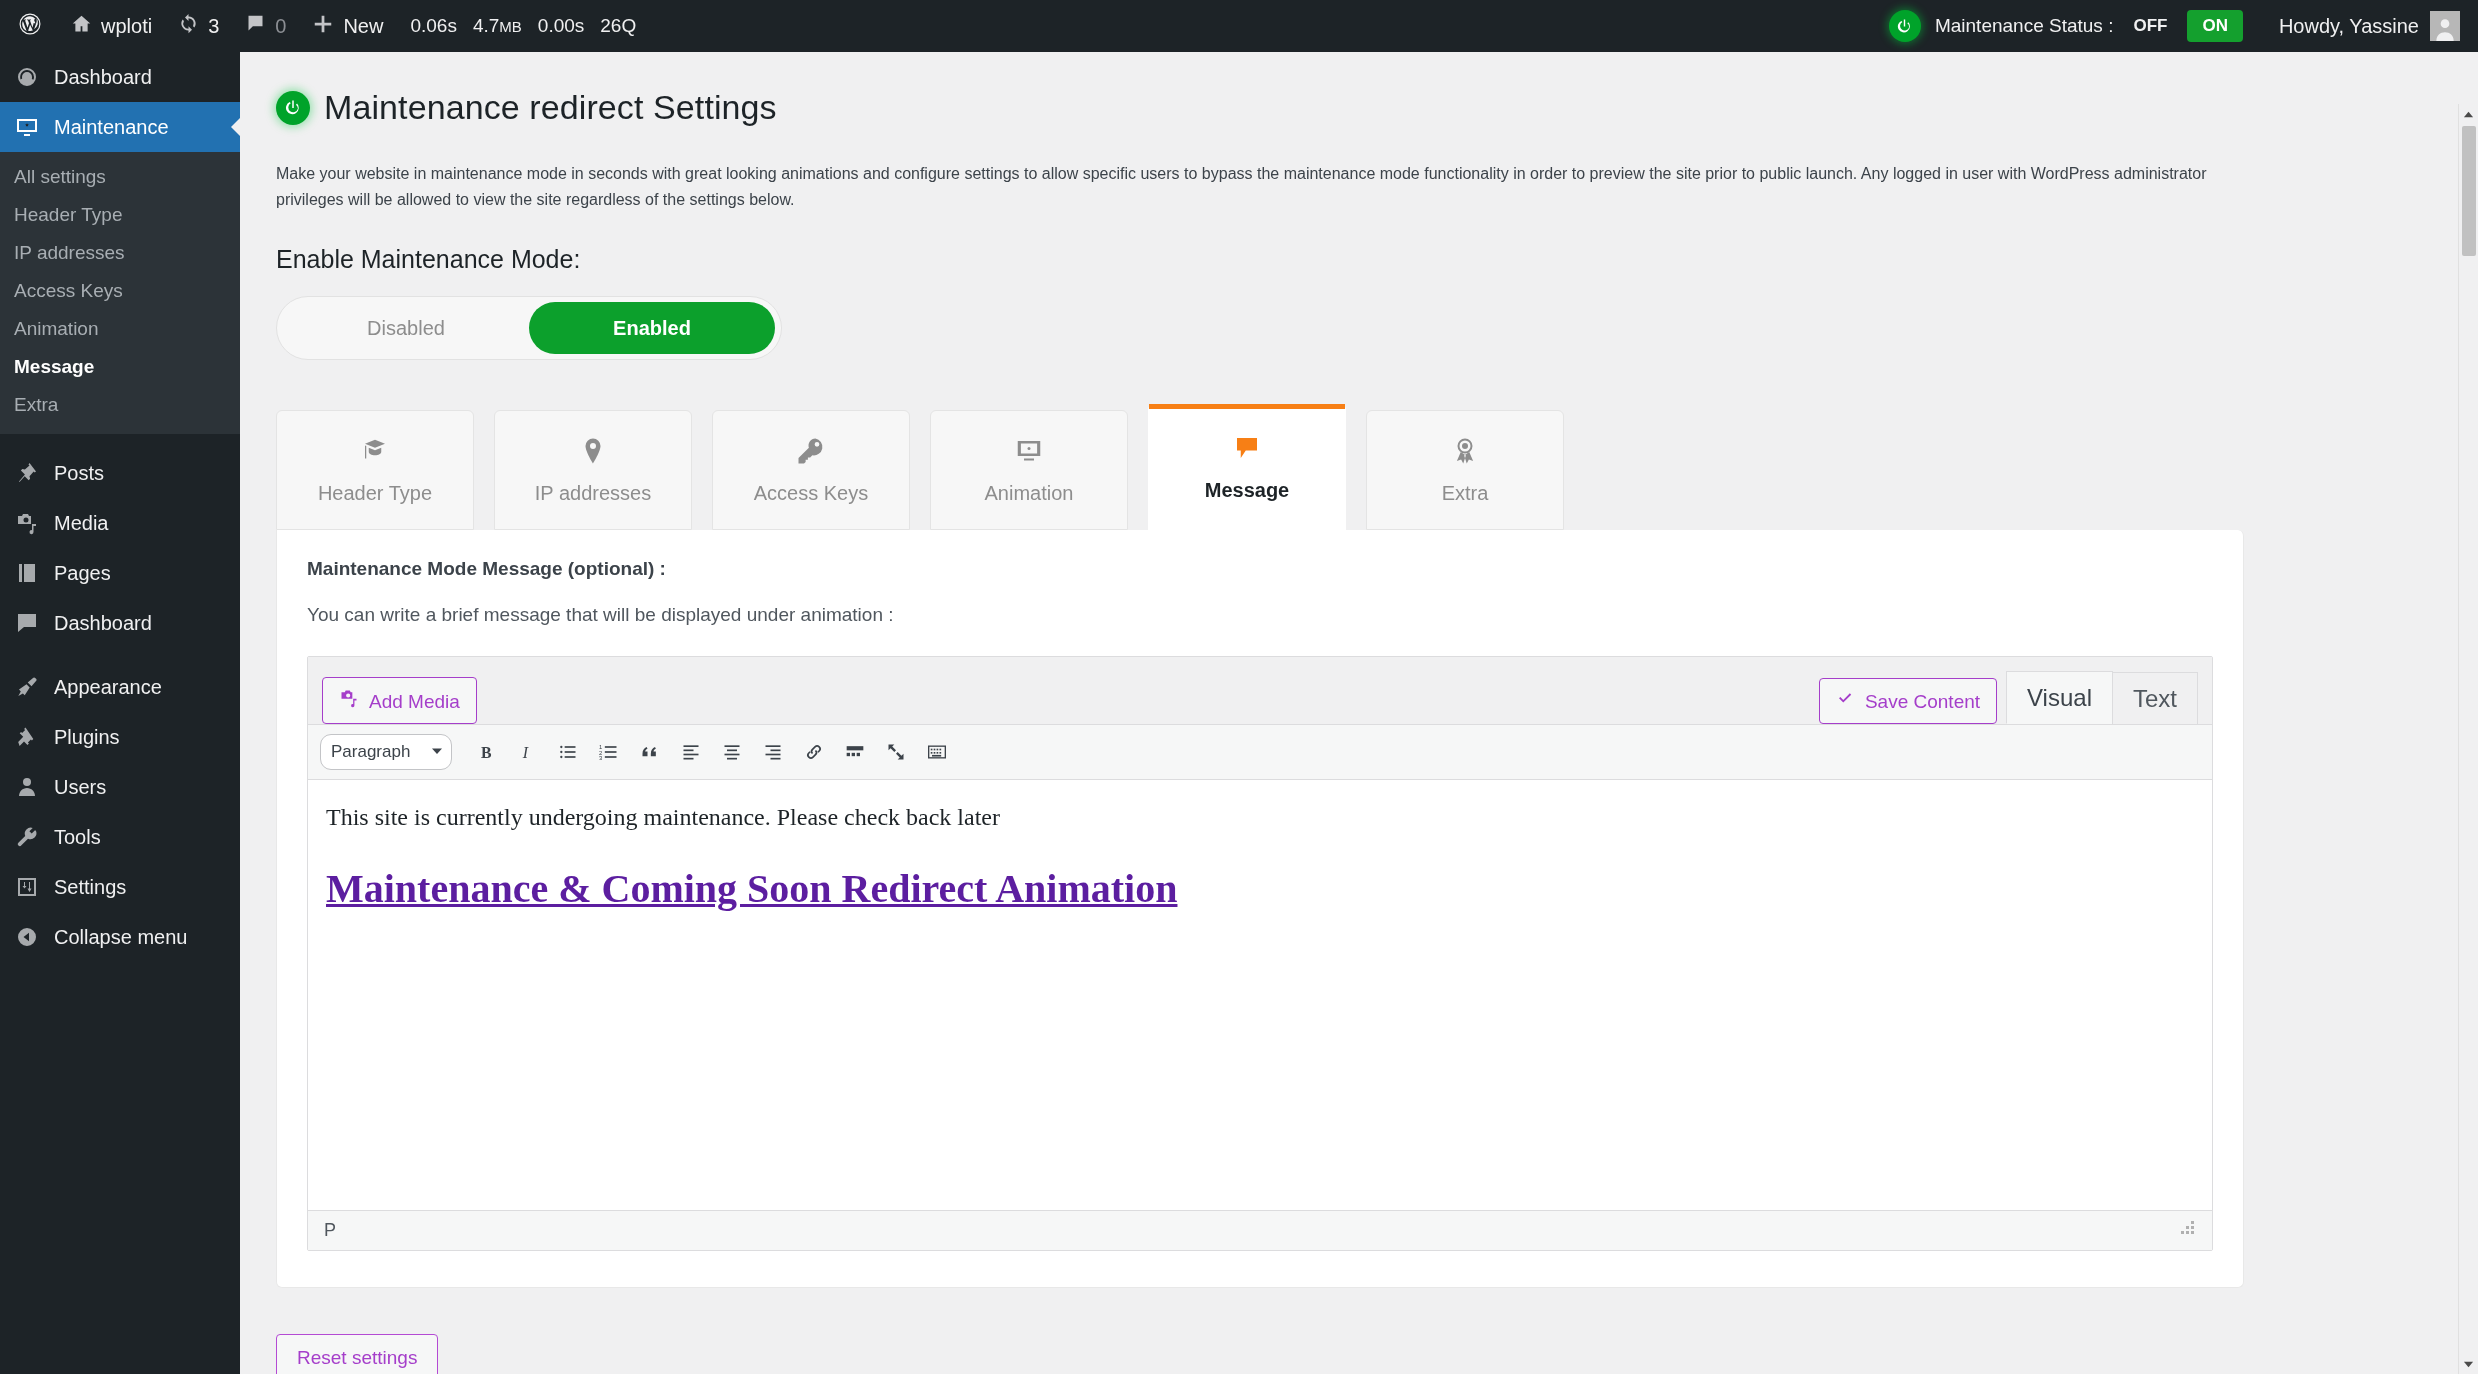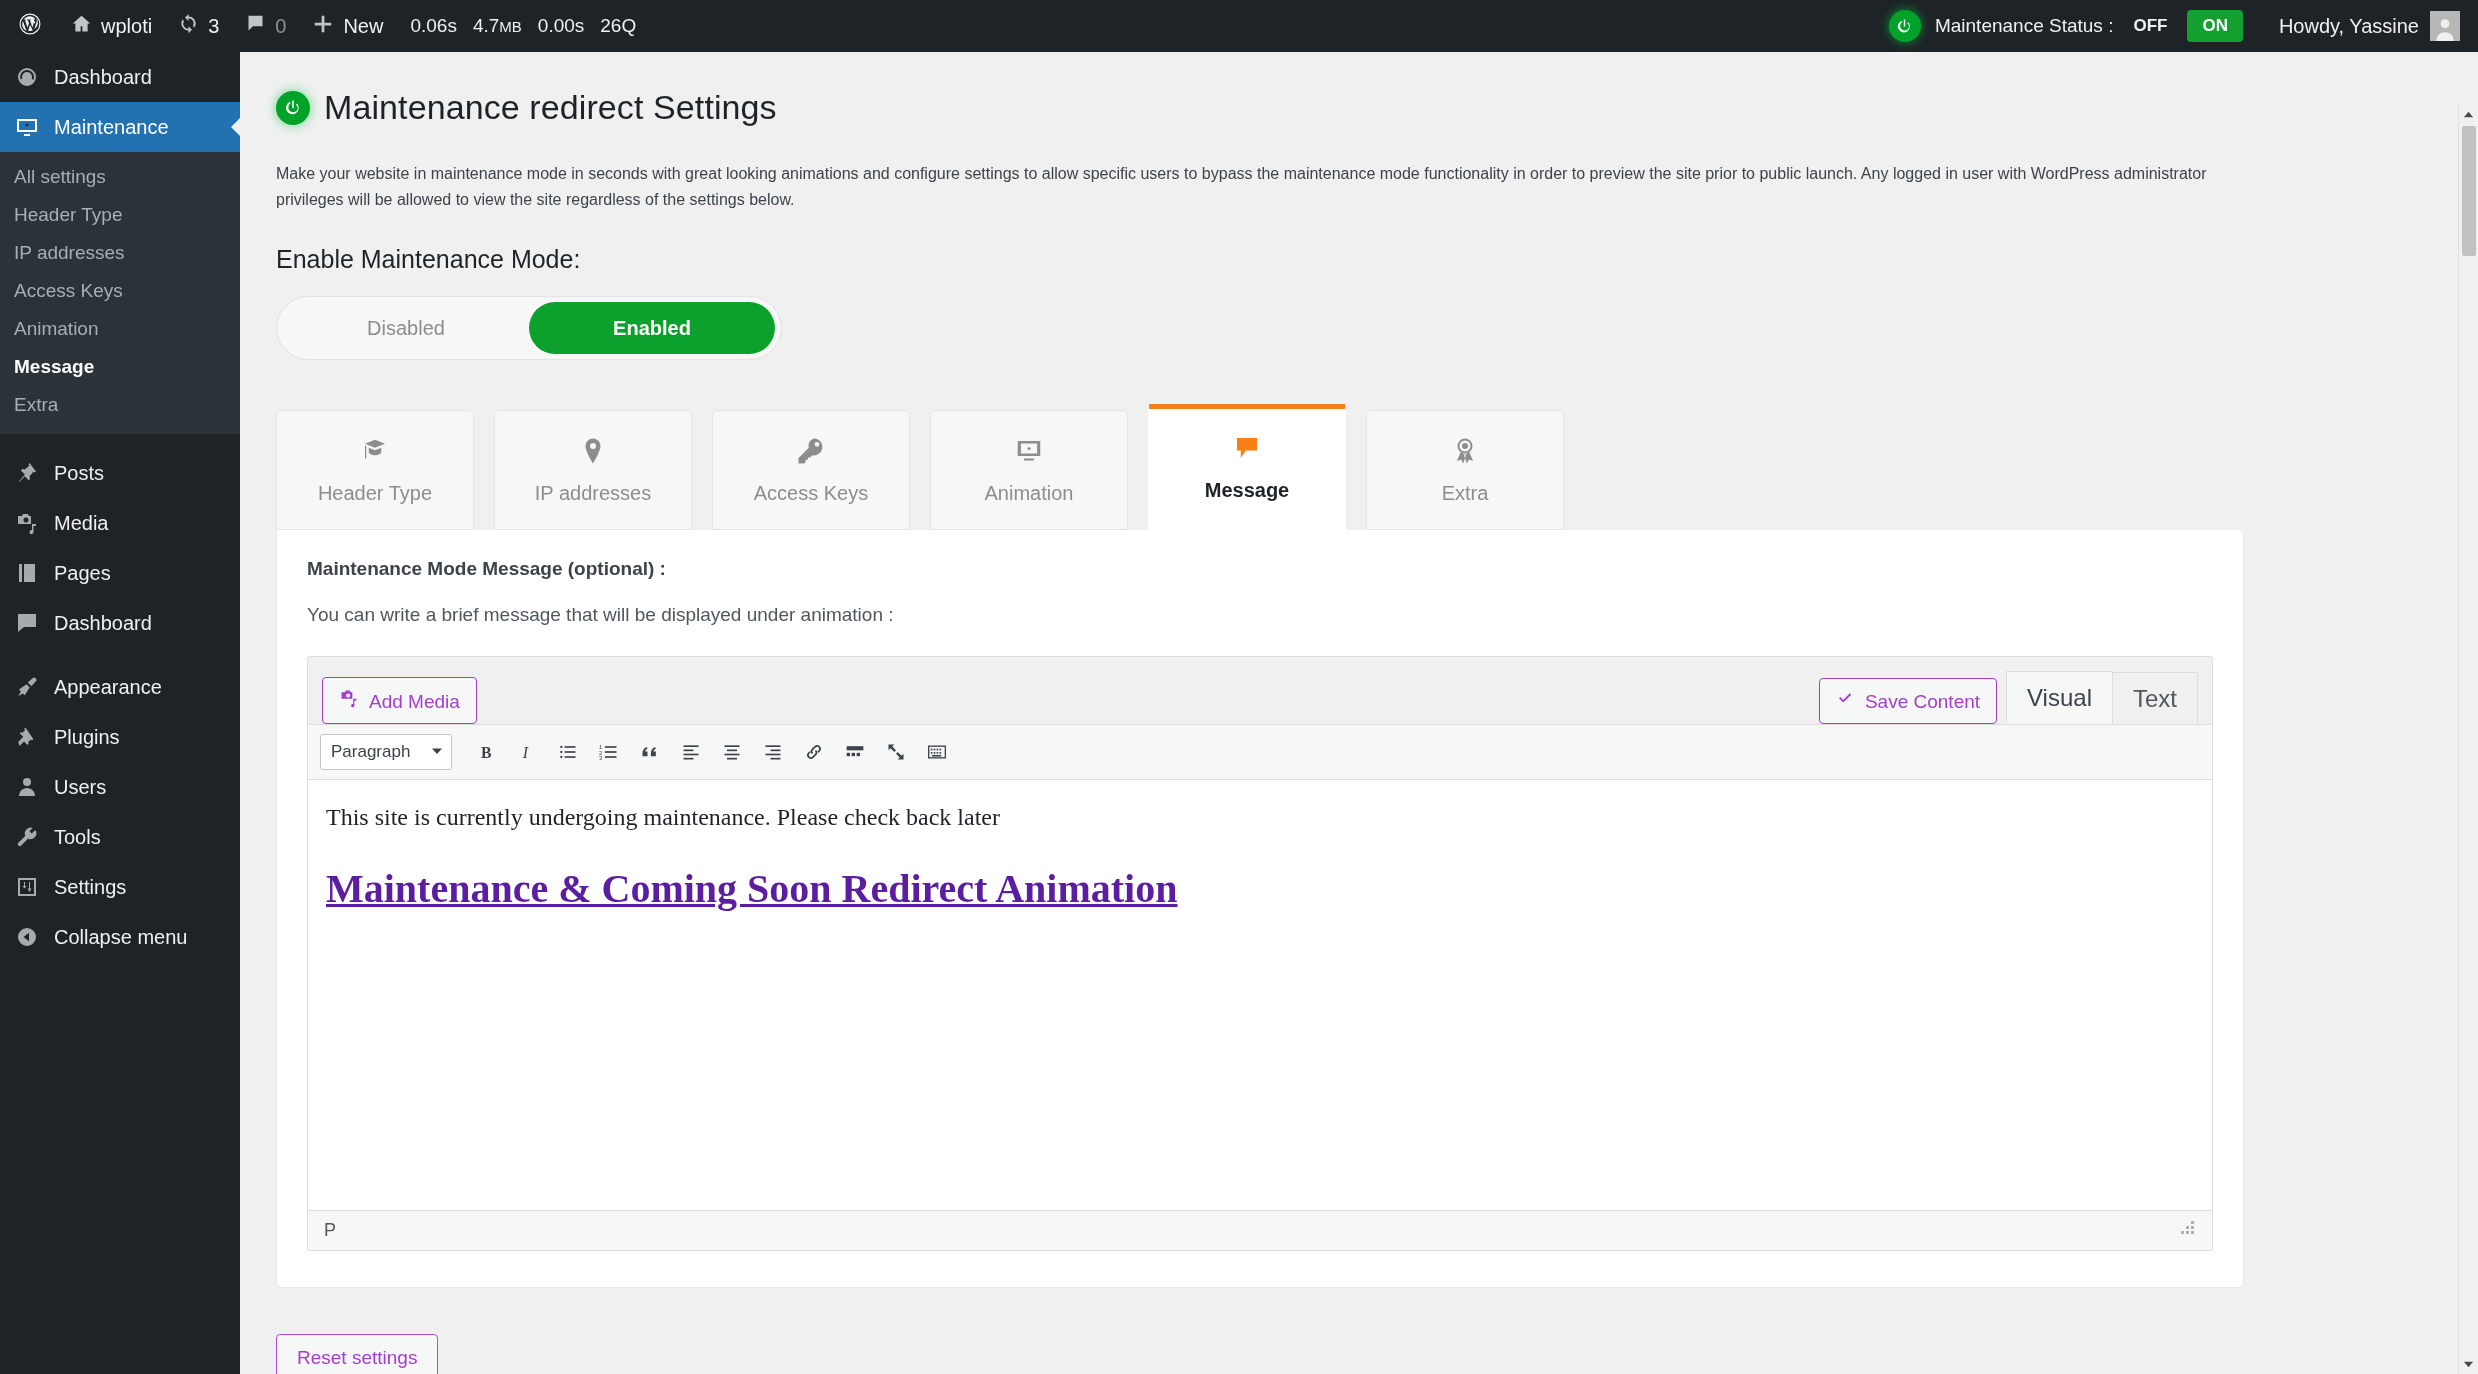--- a/index.html
+++ b/index.html
@@ -181,21 +181,21 @@
   }
   .vt-tab.active { background: #f6f7f7; color: #3c434a; border-bottom: 1px solid #f6f7f7; }
 
   .ed-toolbar {
     display: flex; align-items: center; gap: 7px;
     background: #f6f7f7; border-top: 1px solid #dcdcde; border-bottom: 1px solid #dcdcde;
     padding: 9px 12px;
   }
   .para-select {
     width: 132px; height: 36px; background: #fff; border: 1px solid #c3c4c7;
-    border-radius: 3px; display: flex; align-items: center; justify-content: space-between;
+    border-radius: 11px; display: flex; align-items: center; justify-content: space-between;
     padding: 0 8px 0 10px; font-size: 17px; color: #3c434a; cursor: pointer;
     margin-right: 10px;
   }
   .tb-btn {
     width: 34px; height: 34px; display: flex; align-items: center; justify-content: center;
     cursor: pointer; border-radius: 3px; color: #3c434a;
   }
   .tb-btn svg { fill: #3c434a; }
 
   .ed-area {

